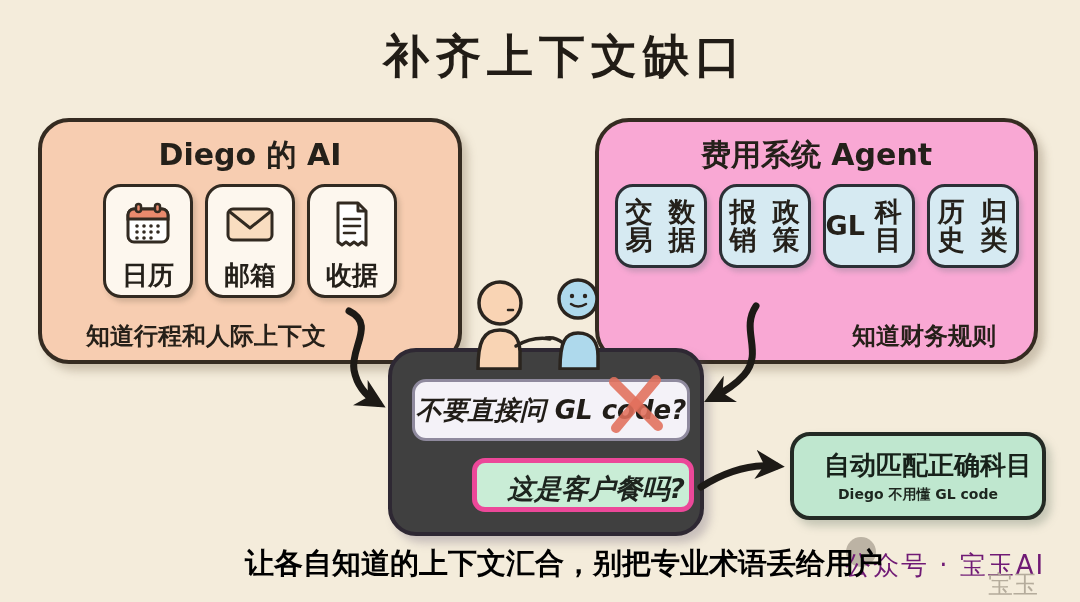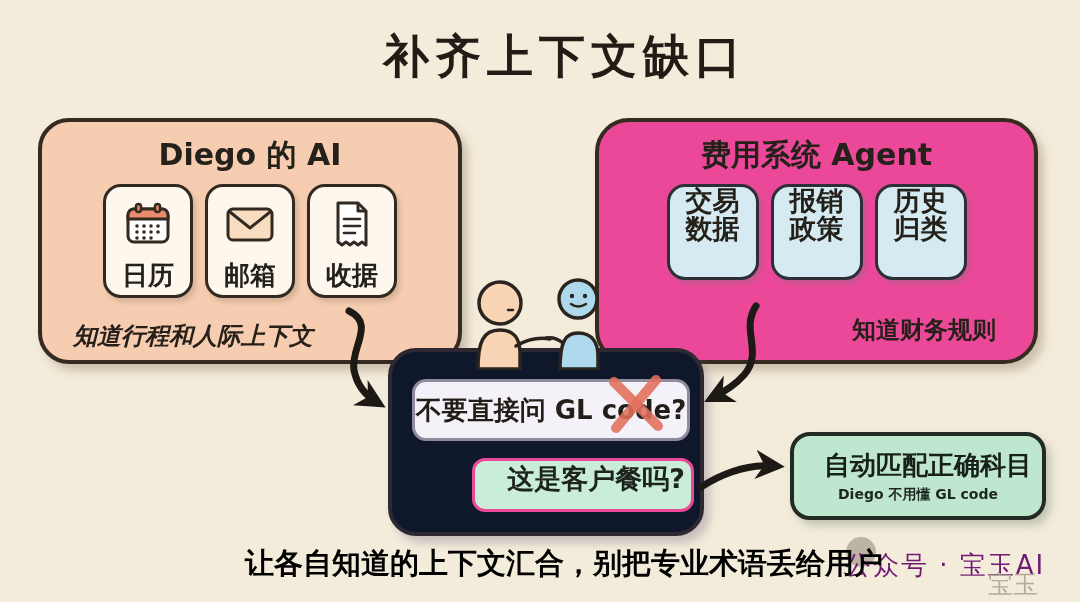--- a/index.html
+++ b/index.html
@@ -10,54 +10,55 @@
     background:#f4ecdb; overflow:hidden; color:#262019;
   }
   .abs { position:absolute; }
   #title {
     top:26px; left:0; width:1080px; text-align:center;
     font-size:46px; font-weight:bold; letter-spacing:6px; color:#211c16;margin-left:25px;
   }
   .big-box { border:4px solid #352b21; border-radius:34px;
              box-shadow:6px 7px 9px rgba(130,112,88,0.35); }
   #left-box  { left:38px;  top:118px; width:424px; height:246px; background:#f7cdb1;border-radius:31px; }
-  #right-box { left:595px; top:118px; width:443px; height:246px; background:#ec4899; }
+  #right-box { left:595px; top:118px; width:443px; height:246px; background:#f9a8d4; }
   .box-title { width:100%; text-align:center; top:13px; font-size:30px; font-weight:bold; color:#24201a; }
   .card-row { top:62px; left:0; width:100%; display:flex; justify-content:center; gap:12px; }
   .icon-card {
     width:90px; height:114px; background:#fdf7ee; border:3px solid #322a21;
     border-radius:18px; display:flex; flex-direction:column; align-items:center;
     justify-content:space-between; padding-bottom:6px;
     box-shadow:3px 4px 5px rgba(130,112,88,0.30);
   }
   .icon-card .icon { flex:1; display:flex; align-items:center; justify-content:center; }
   .card-label { font-size:26px; font-weight:bold; color:#24201a; line-height:1.05; }
   .data-card {
-    width:92px; height:96px; background:#d6eaf2; border:3px solid #2c3036;
-    border-radius:18px; display:flex; flex-direction:column; align-items:center;
-    box-shadow:3px 4px 5px rgba(110,120,128,0.30);
+    width:92px; height:84px; background:#d6eaf2; border:3px solid #2c3036;
+    border-radius:18px; display:flex; flex-direction:row; align-items:center;
+    justify-content:center; box-shadow:3px 4px 5px rgba(110,120,128,0.30);
   }
   .data-card .card-label { font-size:27px; text-align:center; }
   .caption { font-size:24px; font-weight:bold; color:#262019; }
   #left-caption  { left:84px; top:316px; }
   #center-box {
-    left:388px; top:348px; width:316px; height:188px; background:#0f172a;
+    left:388px; top:348px; width:316px; height:188px; background:#404040;
     border:4px solid #2e2833; border-radius:28px;
     box-shadow:6px 7px 9px rgba(120,110,130,0.35);
+    font-style:italic;
   }
   #bubble-bad {
     left:20px; top:27px; width:278px; height:62px; background:#f4f2f8;
     border:3px solid #8f8a9e; border-radius:14px;
     display:flex; align-items:center; justify-content:center;
     font-size:26px; font-weight:bold; color:#211d18;
   }
   #bubble-good {
     left:80px; top:106px; width:222px; height:54px; background:#c9edd6;
-    border:3px solid #ec4899; border-radius:13px;
-    display:flex; align-items:flex-start; justify-content:center;
+    border:5px solid #ec4899; border-radius:13px;
+    display:flex; align-items:flex-end; justify-content:center;
     font-size:27px; font-weight:bold; color:#1d241e;padding-left:26px;
   }
   #result-box {
     left:790px; top:432px; width:256px; height:88px; background:#bfe7cf;
     border:4px solid #232a24; border-radius:20px;
     display:flex; flex-direction:column; align-items:center; justify-content:center;
     box-shadow:5px 6px 8px rgba(110,125,110,0.35);
   }
   #result-line1 { font-size:26px; font-weight:bold; color:#17211a;margin-left:20px; }
   #result-line2 { font-size:14px; font-weight:bold; color:#1d261f; margin-top:3px; }
@@ -123,40 +124,44 @@
             <path d="M7,4 H27 L35,12 V46 L31,43 27,46 23,43 19,46 15,43 11,46 7,43 Z" fill="#ffffff" stroke="#322a21" stroke-width="3" stroke-linejoin="round"></path>
             <path d="M27,4 V12 H35" fill="none" stroke="#322a21" stroke-width="3" stroke-linejoin="round"></path>
             <line x1="13" y1="20" x2="29" y2="20" stroke="#322a21" stroke-width="2.6" stroke-linecap="round"></line>
             <line x1="13" y1="27" x2="29" y2="27" stroke="#322a21" stroke-width="2.6" stroke-linecap="round"></line>
             <line x1="13" y1="34" x2="24" y2="34" stroke="#322a21" stroke-width="2.6" stroke-linecap="round"></line>
           </svg>
         </span>
         <span class="card-label">收据</span>
       </div>
     </div>
-    <div id="left-caption" class="abs caption" style="left:31px; top:198px;font-style:italic;">知道行程和人际上下文</div>
+    <div id="left-caption" class="abs caption" style="left:44px; top:198px;">知道行程和人际上下文</div>
   </div>
 
   <div id="right-box" class="abs big-box">
     <div class="abs box-title">费用系统 Agent</div>
     <div class="abs card-row">
       <div class="data-card">
         <span class="card-label">交易</span>
         <span class="card-label">数据</span>
       </div>
       <div class="data-card">
         <span class="card-label">报销</span>
         <span class="card-label">政策</span>
       </div>
       <div class="data-card">
+        <span class="card-label">GL</span>
+        <span class="card-label">科目</span>
+      </div>
+      <div class="data-card">
         <span class="card-label">历史</span>
         <span class="card-label">归类</span>
       </div>
     </div>
-    <div class="abs caption" style="left:253px; top:192px;">知道财务规则</div>
+    <div class="abs caption" style="left:253px; top:198px;">知道财务规则</div>
   </div>
 
   <div id="center-box" class="abs">
     <div id="bubble-bad" class="abs">
       <span>不要直接问 GL code?</span>
     </div>
     <div id="bubble-good" class="abs">
       <span>这是客户餐吗?</span>
     </div>
   </div>

